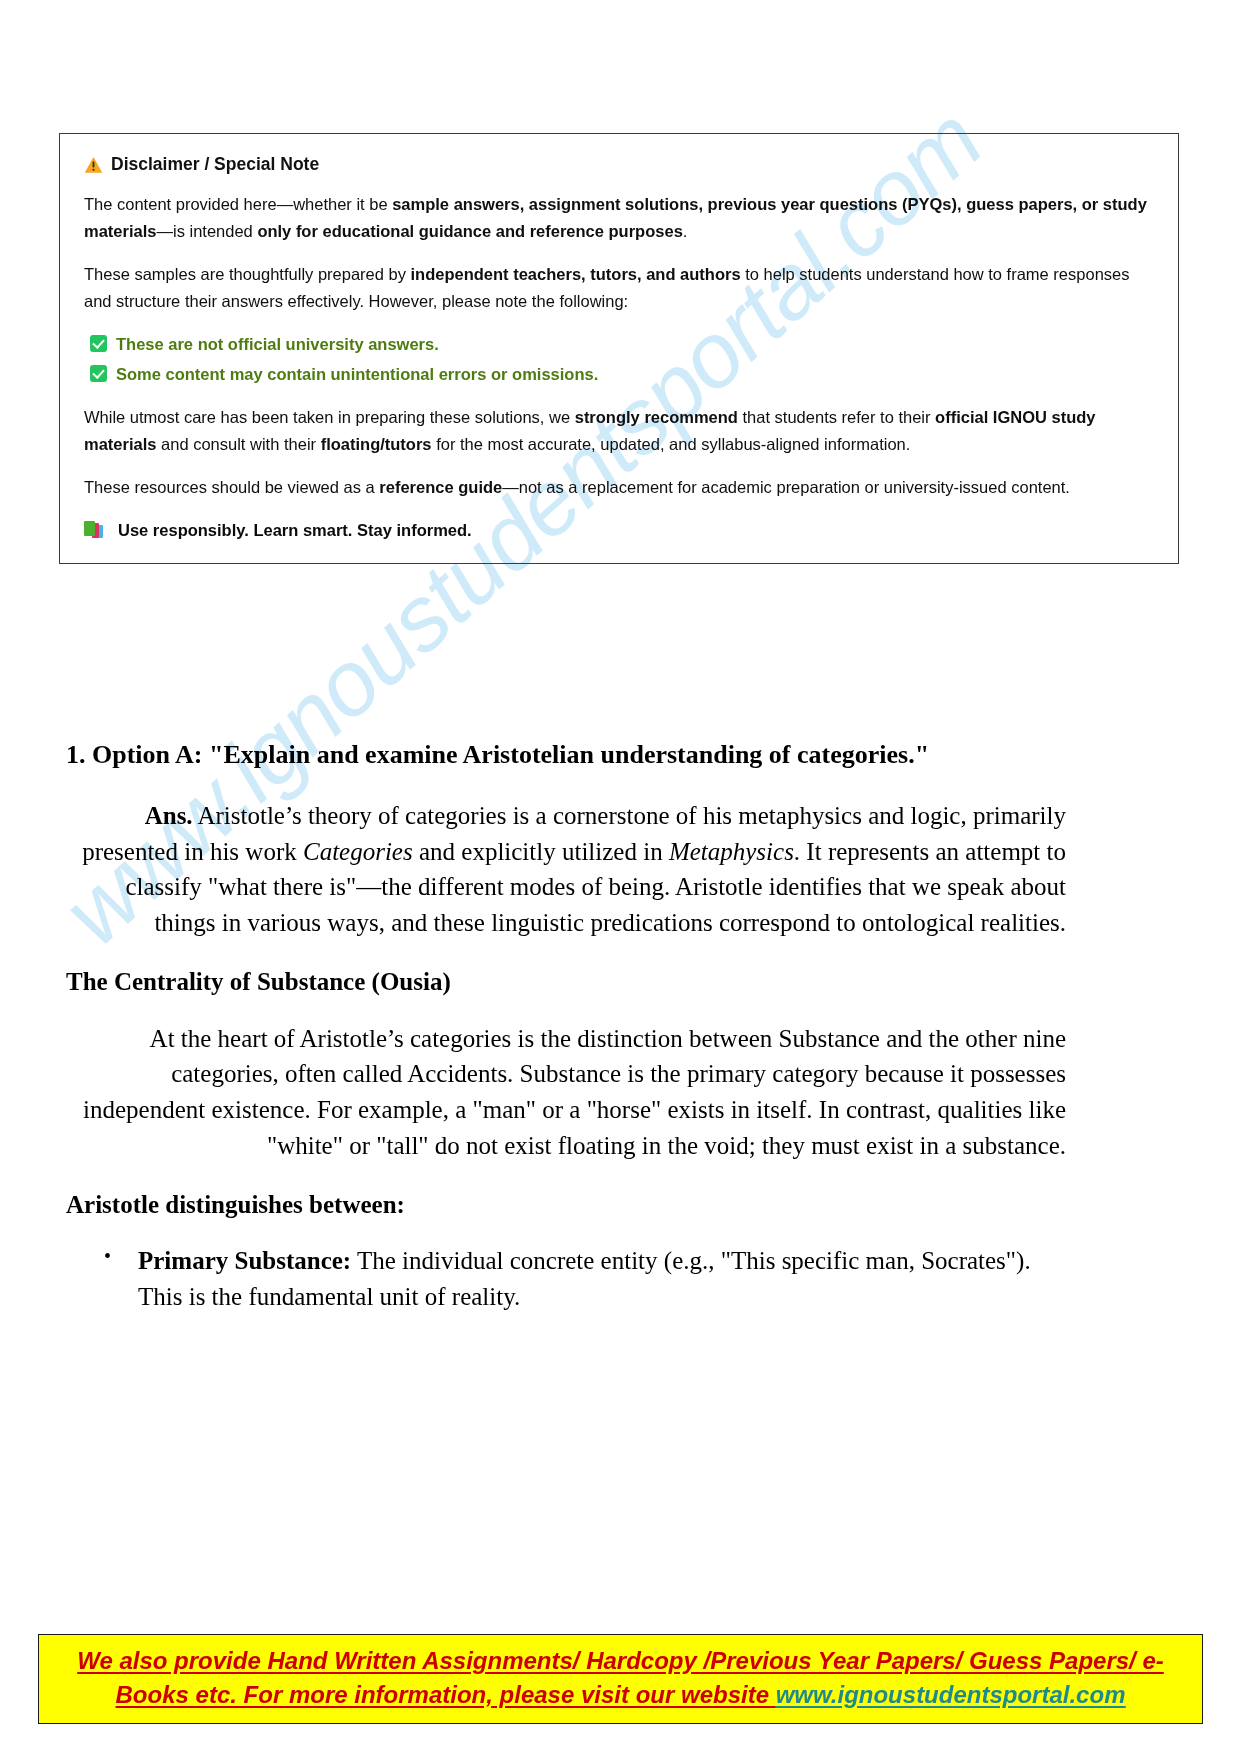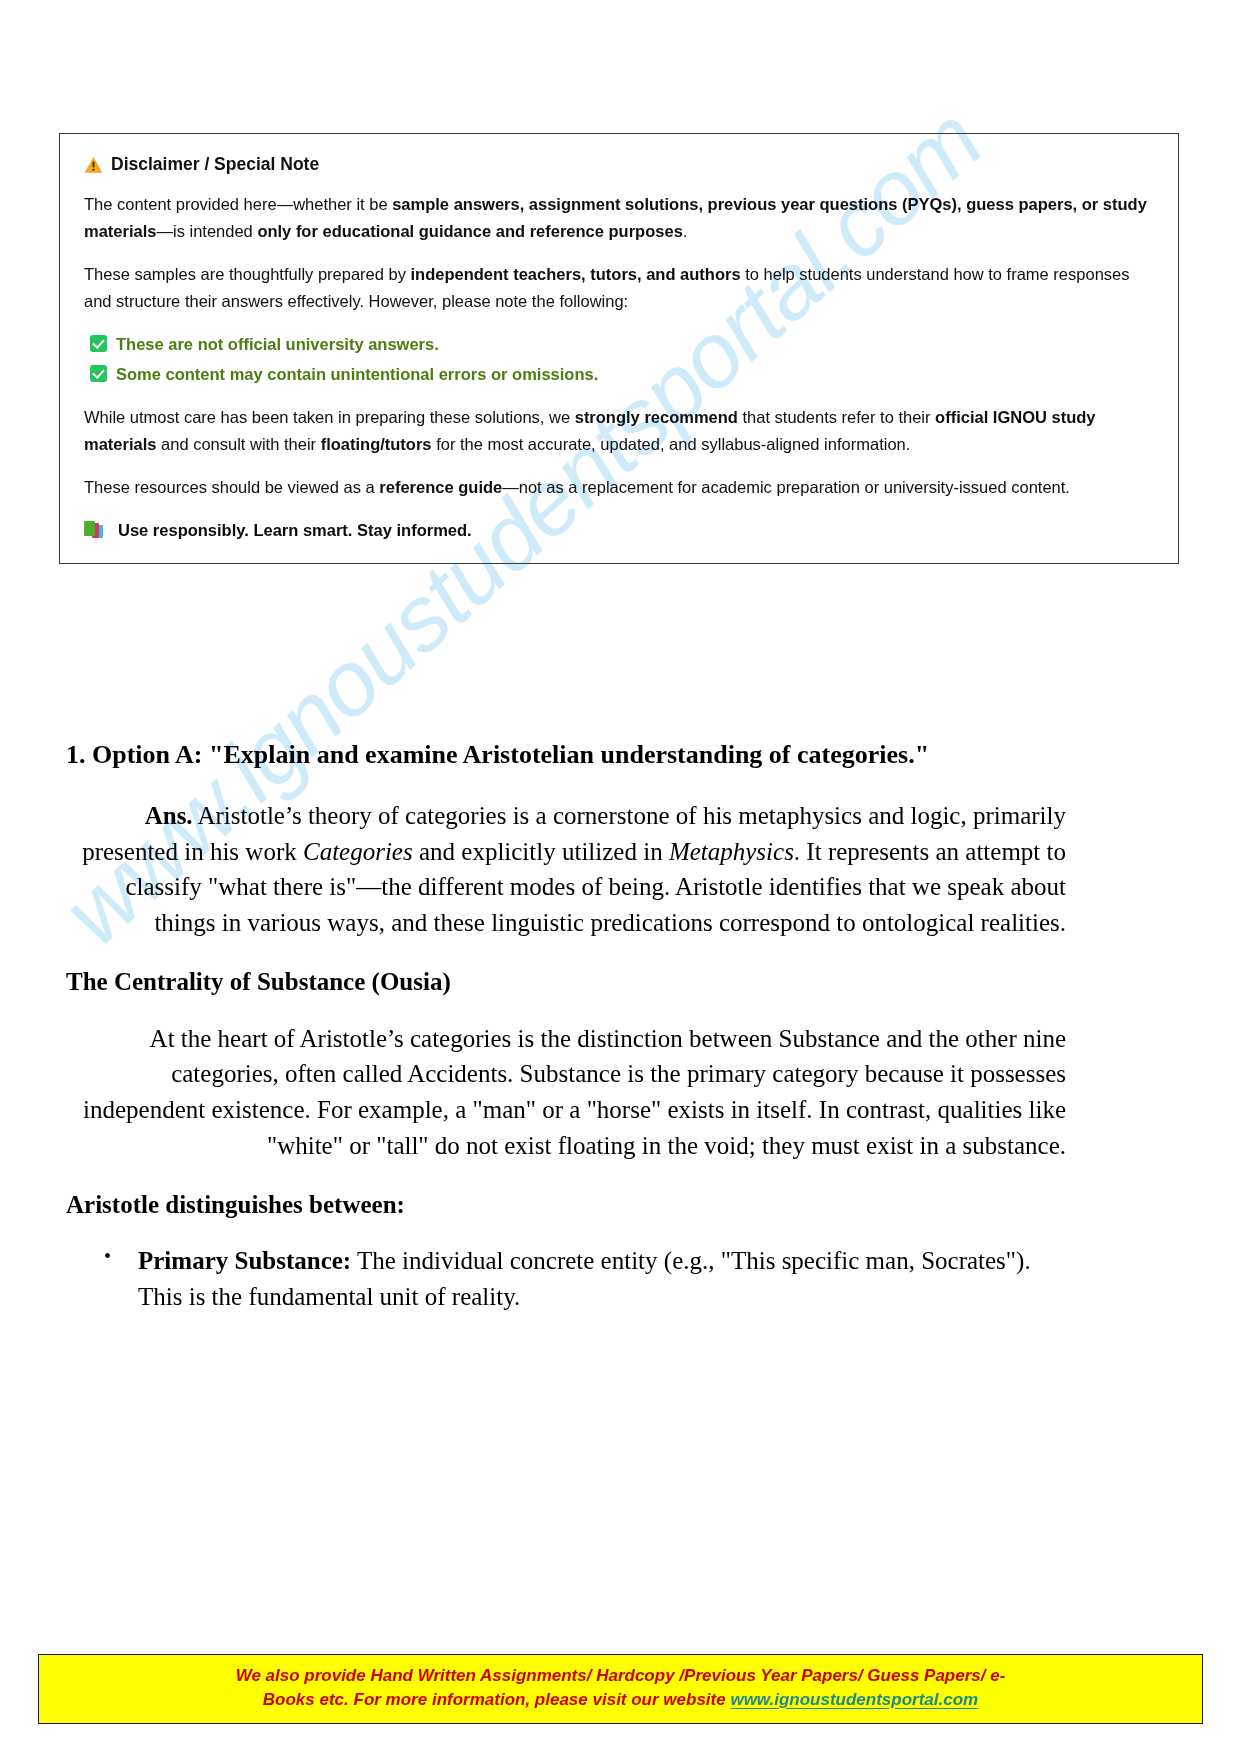--- a/index.html
+++ b/index.html
@@ -203,25 +203,26 @@
     width: 1165px;
     box-sizing: border-box;
     background: #ffff00;
     border: 1px solid #1a1a1a;
     padding: 9px 14px 11px 14px;
     text-align: center;
     z-index: 20;
     font-family: "Liberation Sans", "DejaVu Sans", sans-serif;
   }
   .footer-line {
-    font-size: 17px;
+    font-size: 24px;
     font-style: italic;
     font-weight: bold;
     color: #cc0000;
     line-height: 1.42;
+    text-decoration: underline;
     text-underline-offset: 3px;
   }
   .footer-link {
     color: #1f8a8a;
     font-style: italic;
     font-weight: bold;
     text-decoration: underline;
     text-underline-offset: 3px;
   }
 </style>

